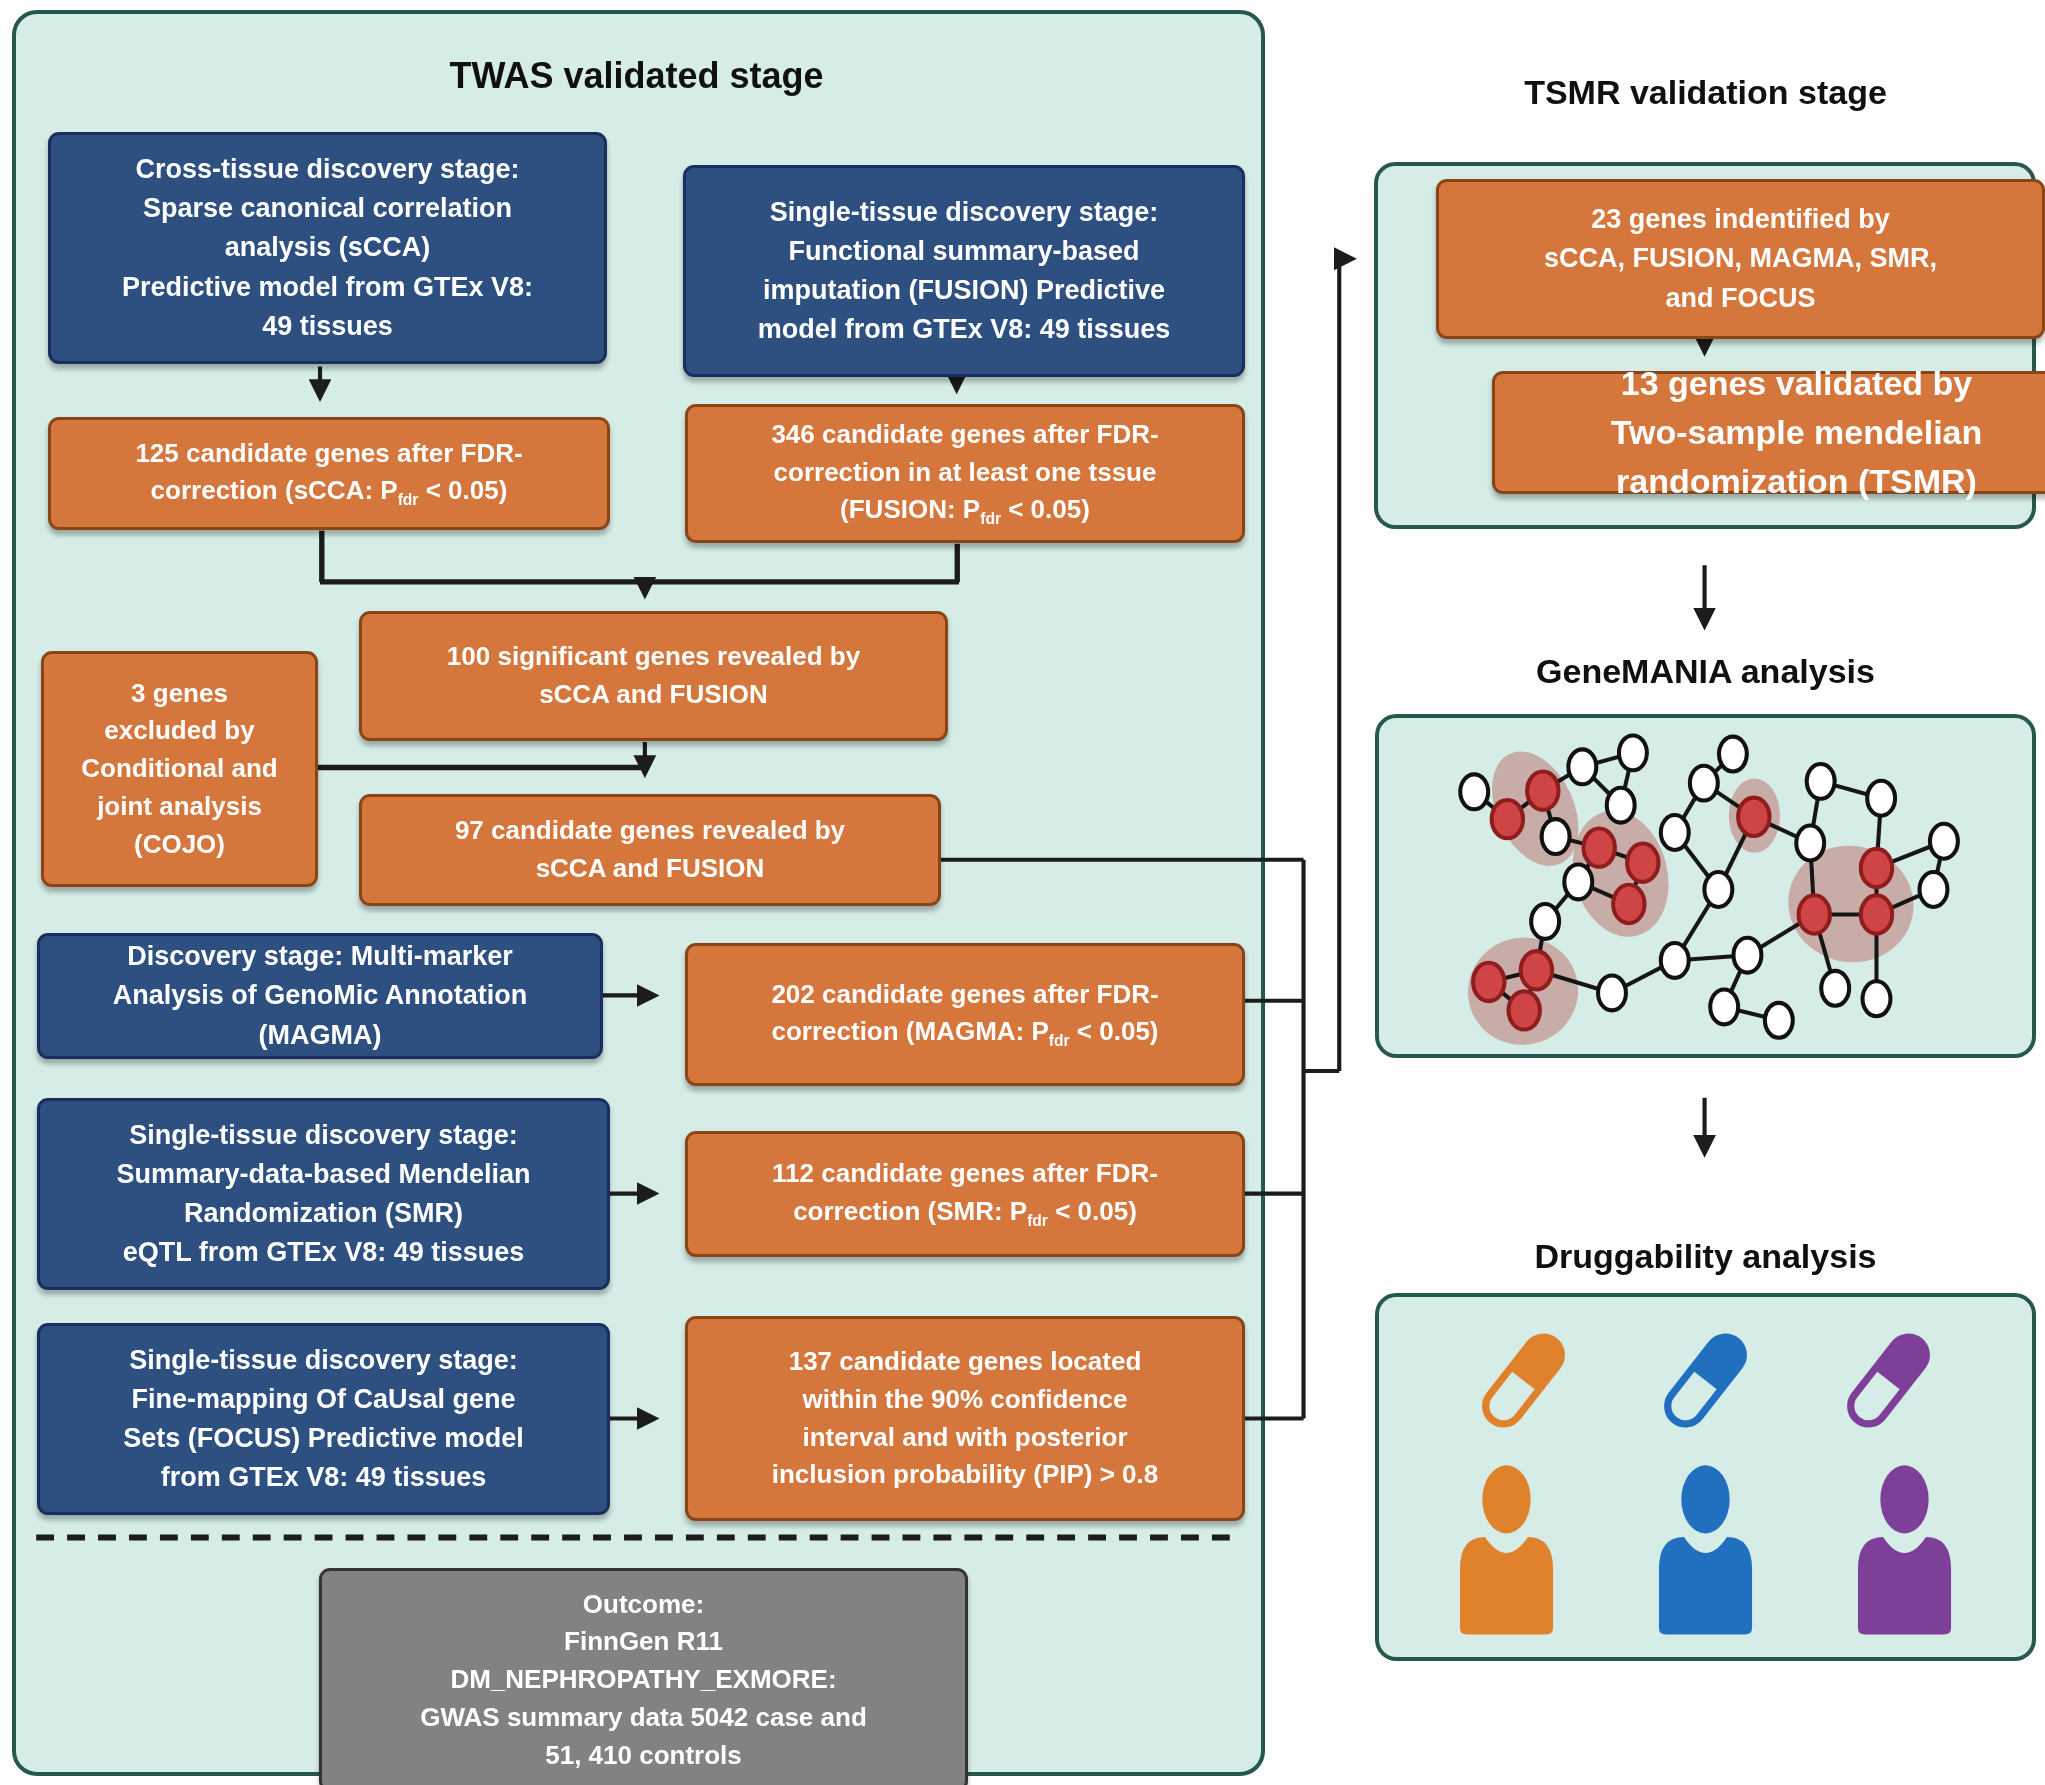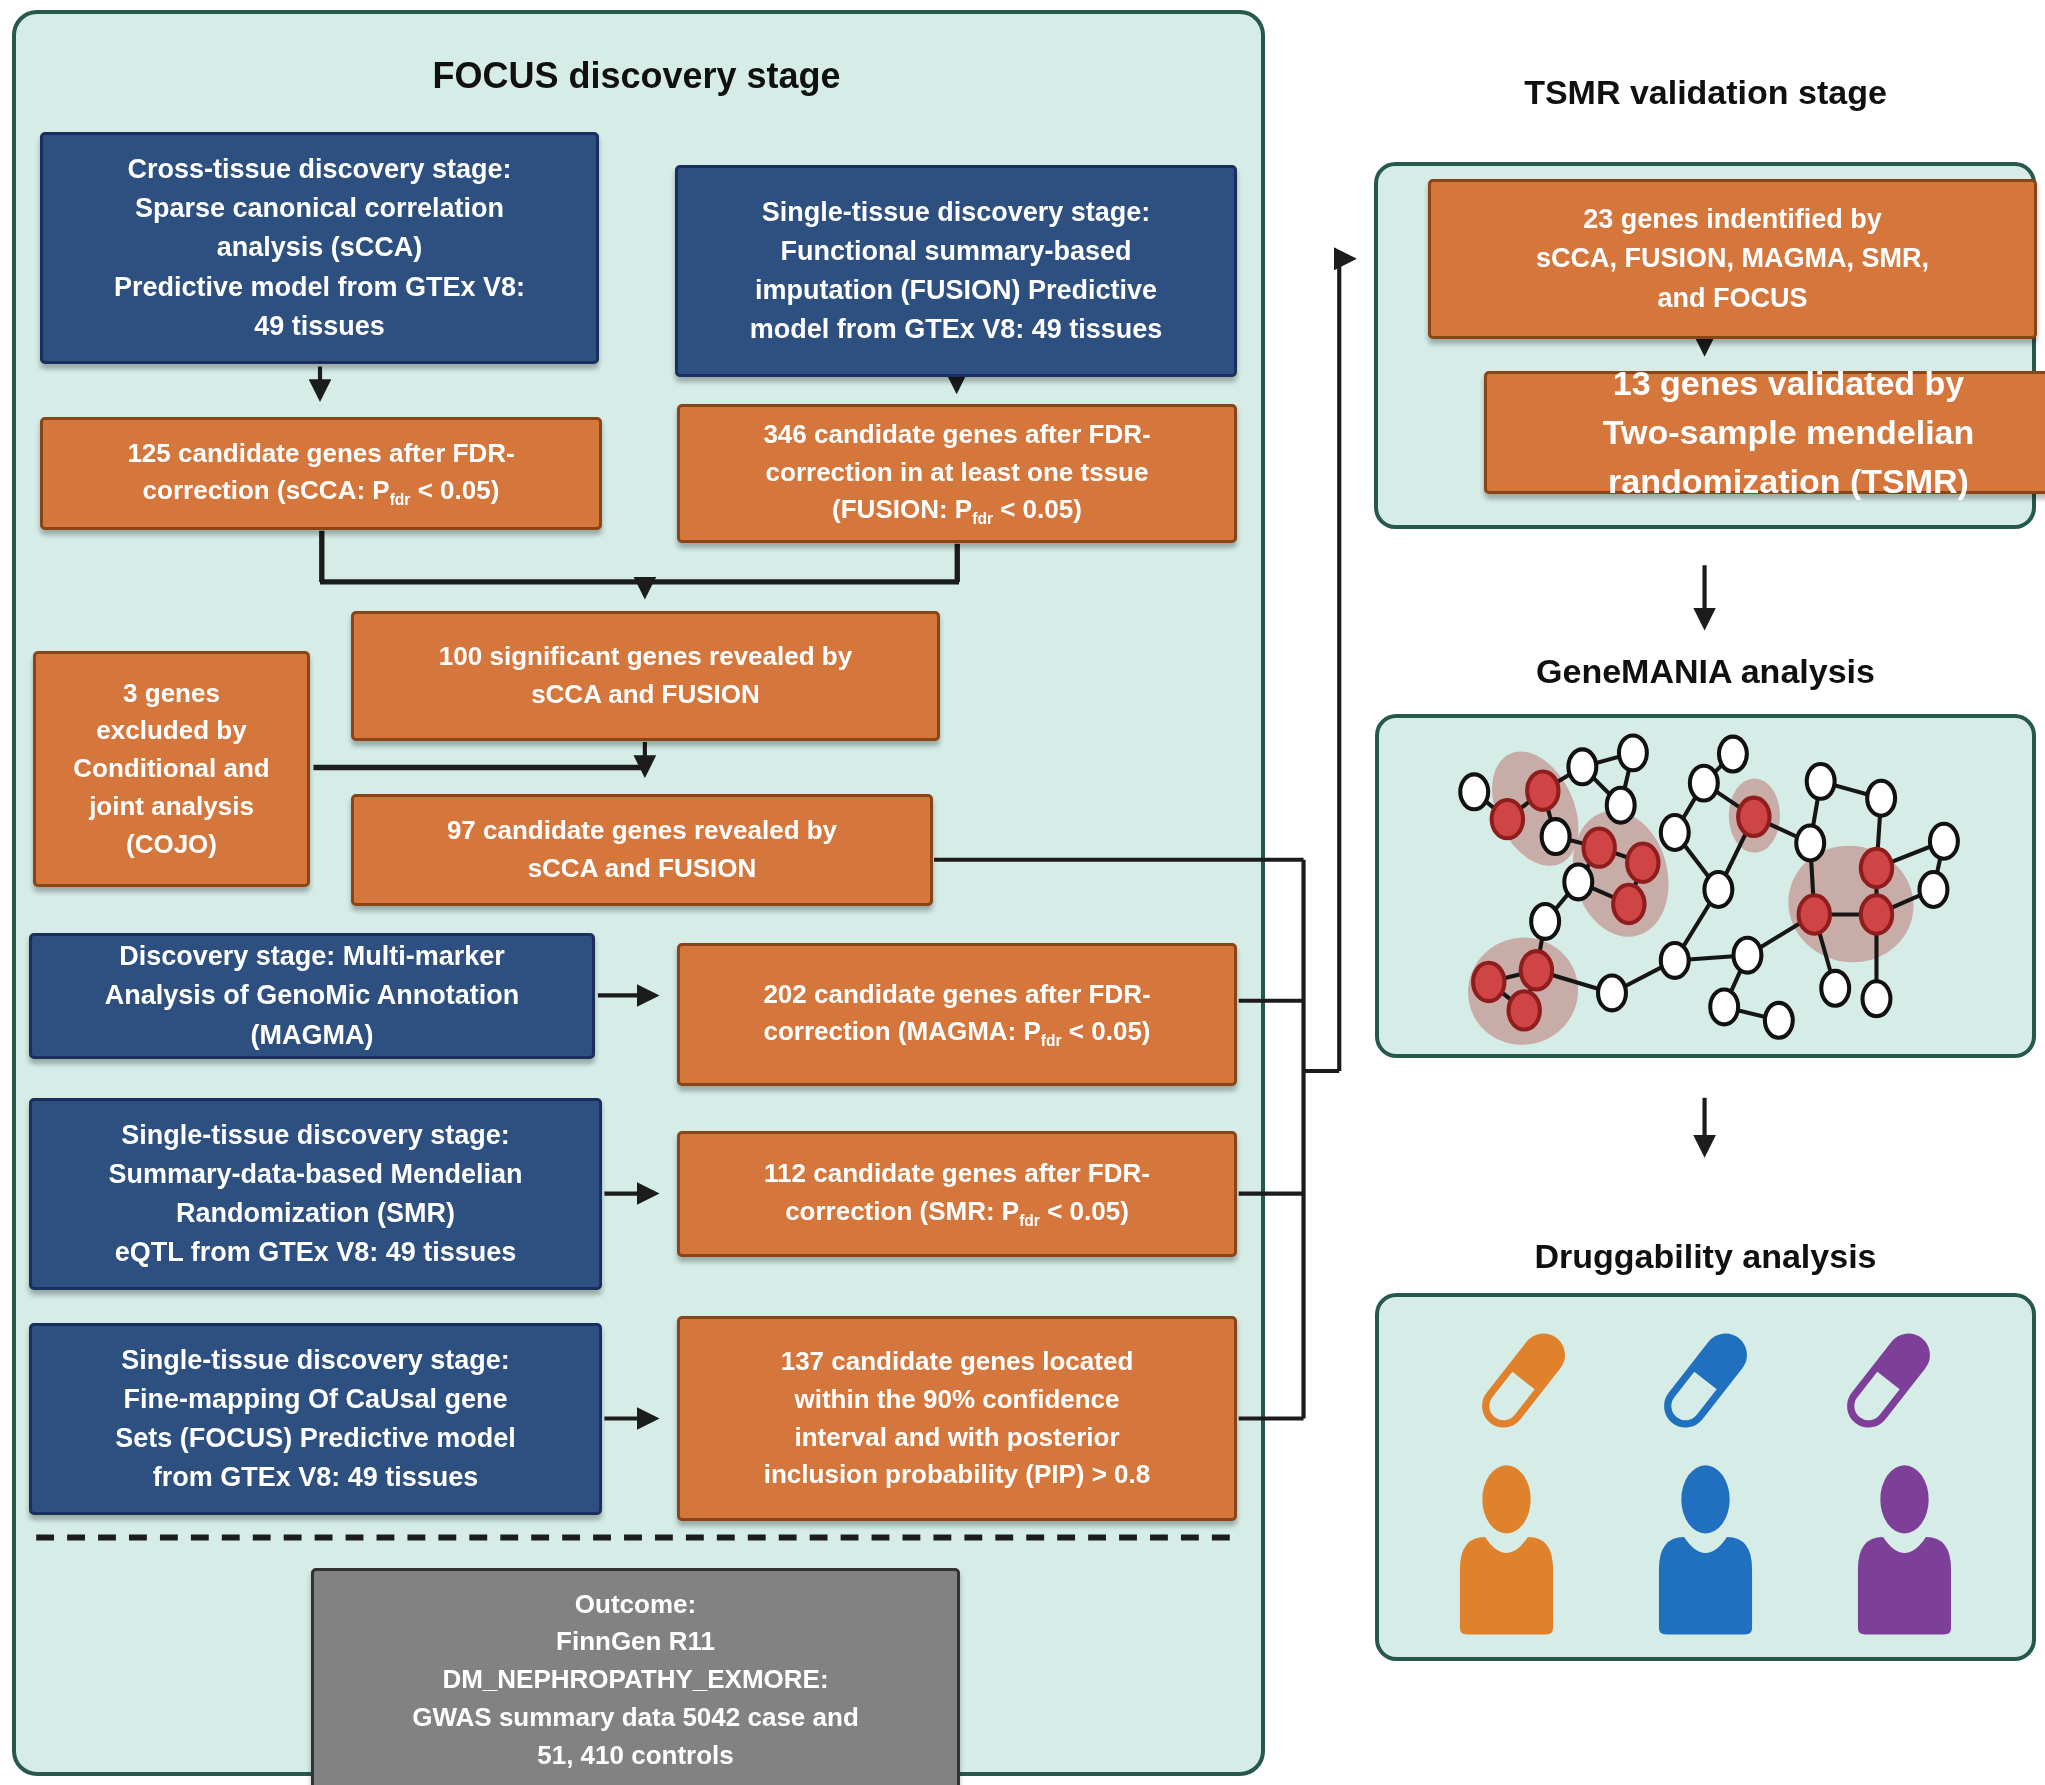--- a/index.html
+++ b/index.html
@@ -1,21 +1,21 @@
 <!DOCTYPE html>
 <html style="font-size:9.5px"><head>
 <meta charset="utf-8">
 <style>
   html,body{margin:0;padding:0;background:#ffffff;}
   body{width:2046px;height:1785px;position:relative;font-family:"Liberation Sans",sans-serif;}
   .abs{position:absolute;box-sizing:border-box;}
   .panel{background:#d5ece7;border:4.2px solid #26584e;border-radius:25px;}
   .node-box{display:flex;align-items:center;justify-content:center;text-align:center;
-            border-radius:5px;color:#ffffff;font-weight:bold;white-space:pre-line;
-            line-height:1.45;box-shadow:0 4.2px 5.4px rgba(0,0,0,0.28);z-index:2;}
+            border-radius:11px;color:#ffffff;font-weight:bold;white-space:pre-line;
+            line-height:1.45;box-shadow:0 4.2px 5.4px rgba(0,0,0,0.28);z-index:2;margin-left:8px;}
   .blue{background:#2d5080;border:3px solid #1b2f5e;font-size:27px;padding:6px 15.5px;}
   .orange{background:#d5763c;border:3px solid #8a4517;font-size:26px;padding:6px 15.5px;}
   .gray{background:#828282;border:3px solid #333333;font-size:26px;padding:6px 18px;}
   .stage-title{position:absolute;text-align:center;color:#101010;font-weight:bold;z-index:2;}
   .t-big{font-size:36px;}
   .t-side{font-size:34px;}
   sub{font-size:0.6em;}
   svg.layer{position:absolute;left:0;top:0;z-index:1;pointer-events:none;}
   .icon-row{display:flex;justify-content:space-evenly;align-items:center;}
 </style>
@@ -47,21 +47,21 @@
     <path d="M2250,1800 V435"></path>
     <path d="M2250,435 H2272" marker-end="url(#arw)"></path>
     <path d="M2864,574 V592" marker-end="url(#arw)"></path>
     <path d="M2864,950 V1052" marker-end="url(#arw)"></path>
     <path d="M2864,1845 V1938" marker-end="url(#arw)"></path>
     <path d="M60,2584 H2082" stroke-width="10" stroke-dasharray="30 22"></path>
   </g>
 </svg>
 
 <div class="abs panel" style="left:12px;top:9.5px;width:1253px;height:1766px;"></div>
-<div class="stage-title t-big" style="left:220px;top:55px;width:833px;">FOCUS discovery stage</div>
+<div class="stage-title t-big" style="left:220px;top:55px;width:833px;">TWAS validated stage</div>
 
 <div class="abs node-box blue" style="left:40px;top:132px;width:559px;height:232px;">Cross-tissue discovery stage:
 Sparse canonical correlation
 analysis (sCCA)
 Predictive model from GTEx V8:
 49 tissues</div>
 <div class="abs node-box blue" style="left:675px;top:165px;width:562px;height:212px;">Single-tissue discovery stage:
 Functional summary-based
 imputation (FUSION) Predictive
 model from GTEx V8: 49 tissues</div>

